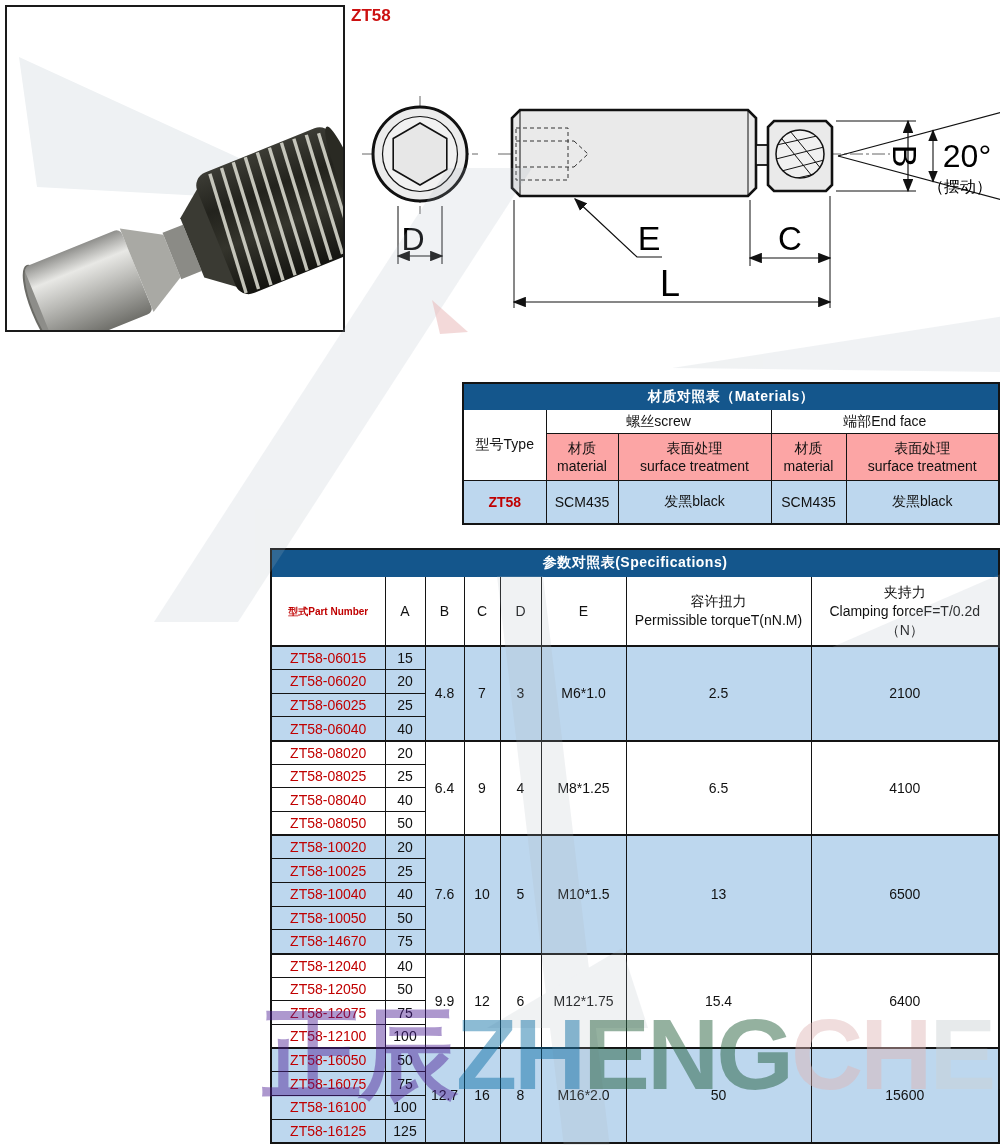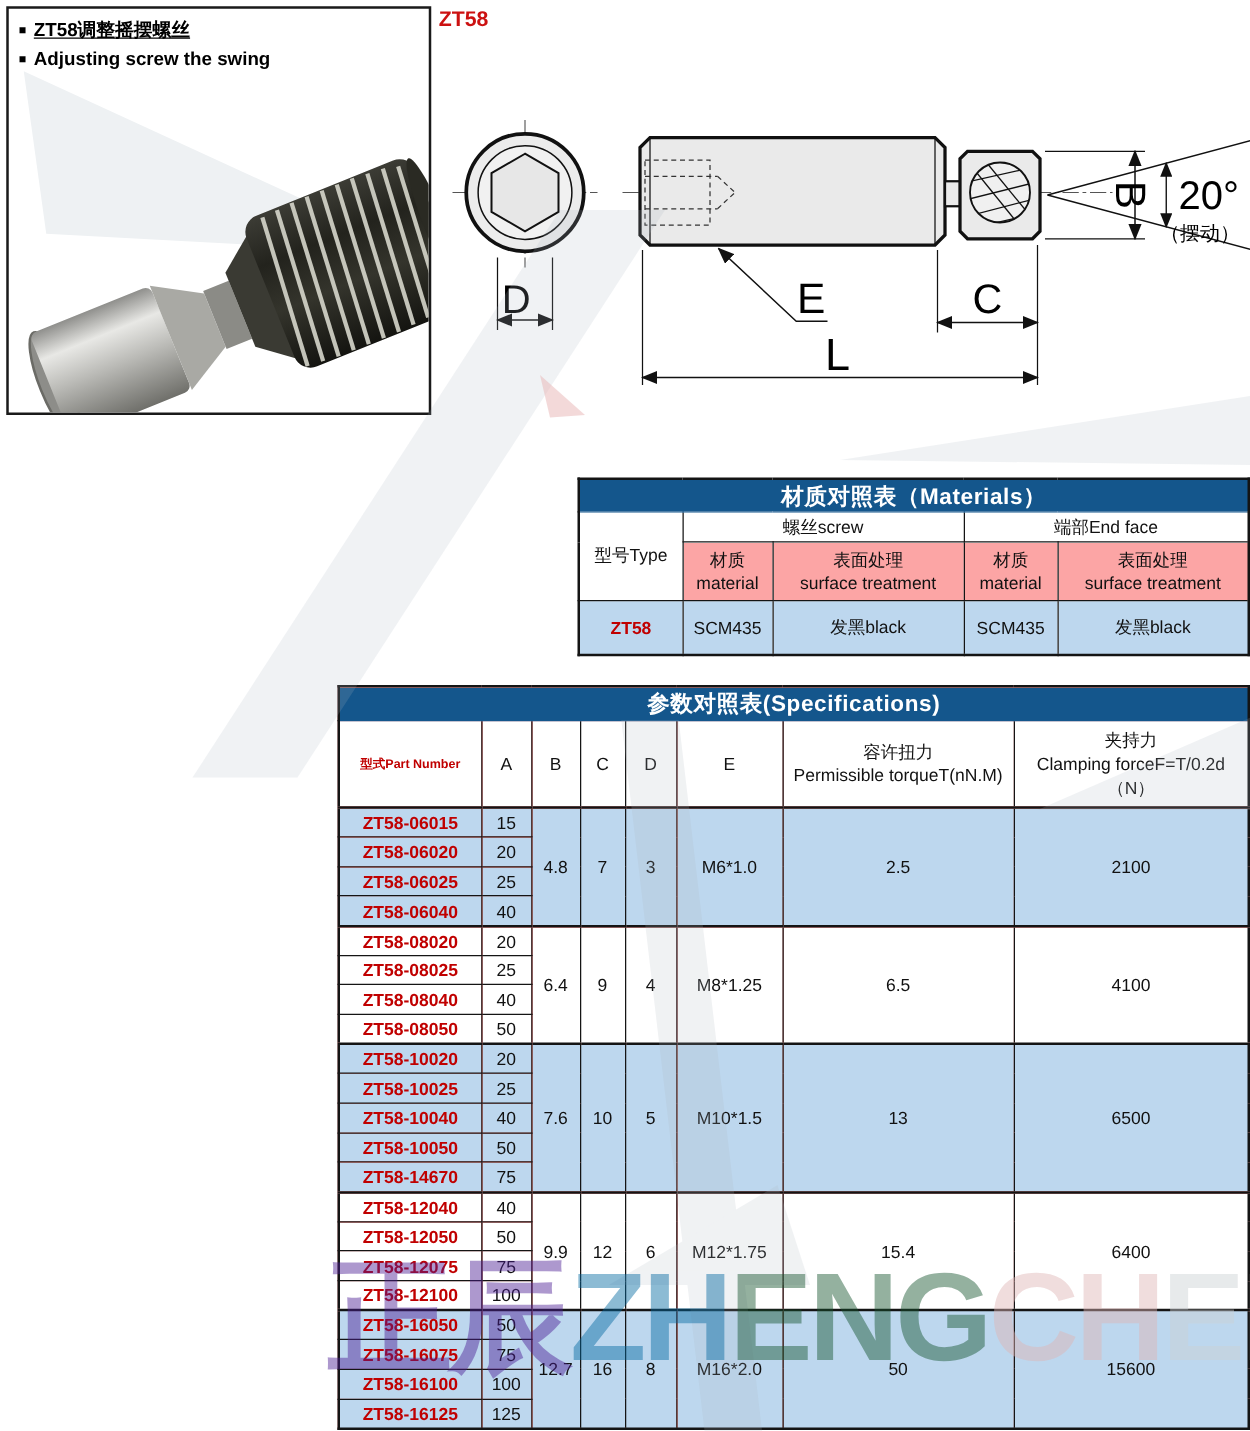--- a/index.html
+++ b/index.html
@@ -16,59 +16,51 @@
   .pb-photo{position:absolute;left:0;top:48px;width:336px;height:275px;}
   
   .page-code{position:absolute;left:351px;top:6px;font-size:17px;font-weight:700;
     color:#cc1111;z-index:3;}
   
   .drawing{position:absolute;left:0;top:0;width:1000px;height:340px;z-index:1;}
   
   table{border-collapse:collapse;table-layout:fixed;}
   td{border:1px solid #141414;text-align:center;vertical-align:middle;
      font-size:14px;padding:0 2px;overflow:hidden;}
-  .t-title td{background:#14568c;color:#fff;font-weight:700;font-size:18px;
+  .t-title td{background:#14568c;color:#fff;font-weight:700;font-size:14px;
      border:1px solid #14568c;height:25px;letter-spacing:0.5px;}
   
   .mt{position:absolute;left:462px;top:382px;width:536px;border:2px solid #141414;
       background:#fff;z-index:2;}
   .mt .hrow td{height:23px;background:#fff;}
   .mt .hrow2 td{height:46px;background:#fca5a5;line-height:18px;}
   .mt .drow td{height:42px;background:#bdd7ee;}
   .mt .red{color:#c00000;font-weight:700;}
   
   .spec{position:absolute;left:270px;top:548px;width:728px;border:2px solid #141414;
-      background:#fca5a5;z-index:2;}
+      background:#14b8a6;z-index:2;}
   .spec .t-title td{height:26px;}
   .spec .t-head td{height:68px;background:#fff;line-height:19px;}
   .spec .t-head .ph{color:#c00000;font-weight:700;font-size:10px;}
   .spec tbody tr{height:23.67px;}
   .spec tbody tr.blue > td{background:#bdd7ee;}
   .spec tbody tr.white > td{background:#fff;}
   .spec tbody tr.gs > td{border-top:2px solid #141414;}
-  .spec td.part{color:#c00000;font-weight:700;font-size:14px;}
+  .spec td.part{color:#c00000;font-weight:400;font-size:14px;}
   
   .wm-shapes{position:absolute;left:0;top:0;width:1000px;height:1145px;z-index:5;
     pointer-events:none;}
   .wm-text{position:absolute;left:262px;top:995px;width:740px;height:145px;z-index:6;
     pointer-events:none;font-size:100px;font-weight:700;line-height:118px;
     white-space:nowrap;letter-spacing:-3px;opacity:.45;overflow:hidden;}
 </style>
 </head>
 <body>
 
 <div class="product-box">
-  <div class="pb-titles">
-    <div class="pb-line zh">
-      <span class="bullet">■</span><span class="t">ZT58调整摇摆螺丝</span>
-    </div>
-    <div class="pb-line en">
-      <span class="bullet">■</span><span class="t">Adjusting  screw  the  swing</span>
-    </div>
-  </div>
   <svg class="pb-photo" viewBox="0 0 336 275">
     <defs>
       <linearGradient id="silver" x1="0" y1="0" x2="0" y2="1">
         <stop offset="0" stop-color="#8f8f8c"></stop>
           <stop offset="0.25" stop-color="#e8e8e5"></stop>
         <stop offset="0.55" stop-color="#b9b9b5"></stop>
           <stop offset="1" stop-color="#6f6f6a"></stop>
       </linearGradient>
       <linearGradient id="darkcyl" x1="0" y1="0" x2="0" y2="1">
         <stop offset="0" stop-color="#3c3c35"></stop>

